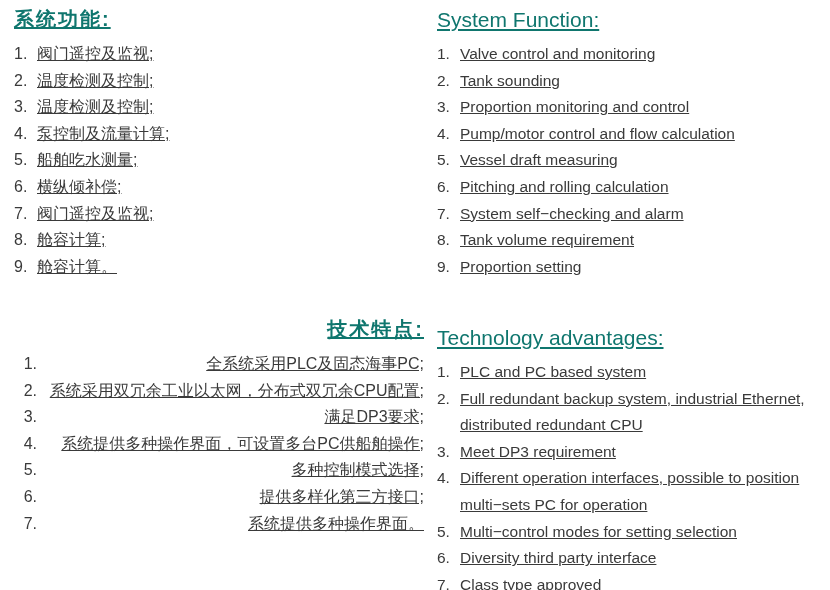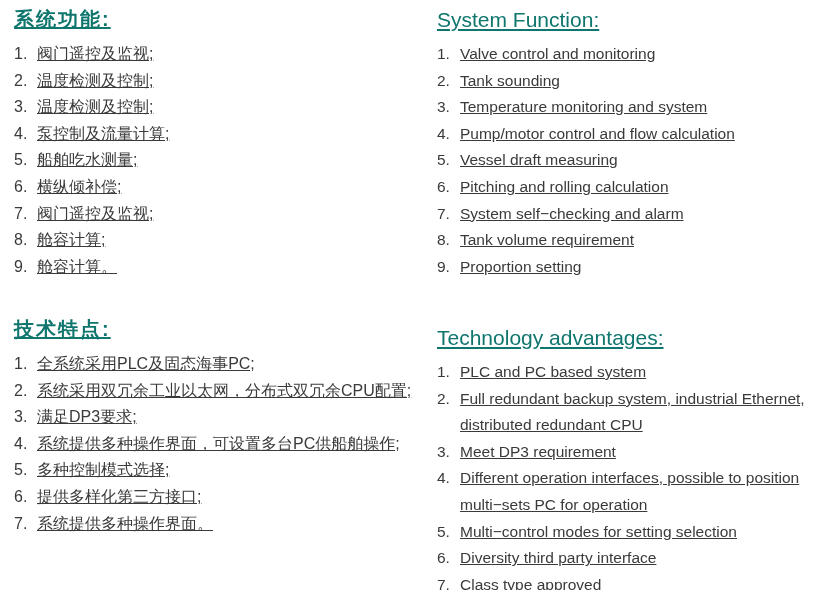--- a/index.html
+++ b/index.html
@@ -16,21 +16,21 @@
   .page {
     position: relative;
     width: 830px;
     height: 590px;
     background: #ffffff;
     overflow: hidden;
   }
   .sec { position: absolute; }
   .sec.s1-left  { left: 14px;  top: 6px;   width: 410px; }
   .sec.s1-right { left: 437px; top: 6px;   width: 392px; }
-  .sec.s2-left  { left: 14px;  top: 316px; width: 410px; }
+  .sec.s2-left  { left: 14px;  top: 316px; width: 410px; text-align: right; }
   .sec.s2-right { left: 437px; top: 324px; width: 392px; }
 
   .hd {
     margin: 0 0 8px 0;
     font-size: 21px;
     line-height: 27px;
     font-weight: 400;
     color: #0f766e;
     text-decoration: underline;
   }
@@ -112,21 +112,21 @@
     <div class="row">
         <span class="num">1.</span>
         <span class="txt">Valve control and monitoring</span>
       </div>
         <div class="row">
         <span class="num">2.</span>
         <span class="txt">Tank sounding</span>
       </div>
         <div class="row">
         <span class="num">3.</span>
-        <span class="txt">Temperature monitoring and system</span>
+        <span class="txt">Proportion monitoring and control</span>
       </div>
         <div class="row">
         <span class="num">4.</span>
         <span class="txt">Pump/motor control and flow calculation</span>
       </div>
         <div class="row">
         <span class="num">5.</span>
         <span class="txt">Vessel draft measuring</span>
       </div>
         <div class="row">

